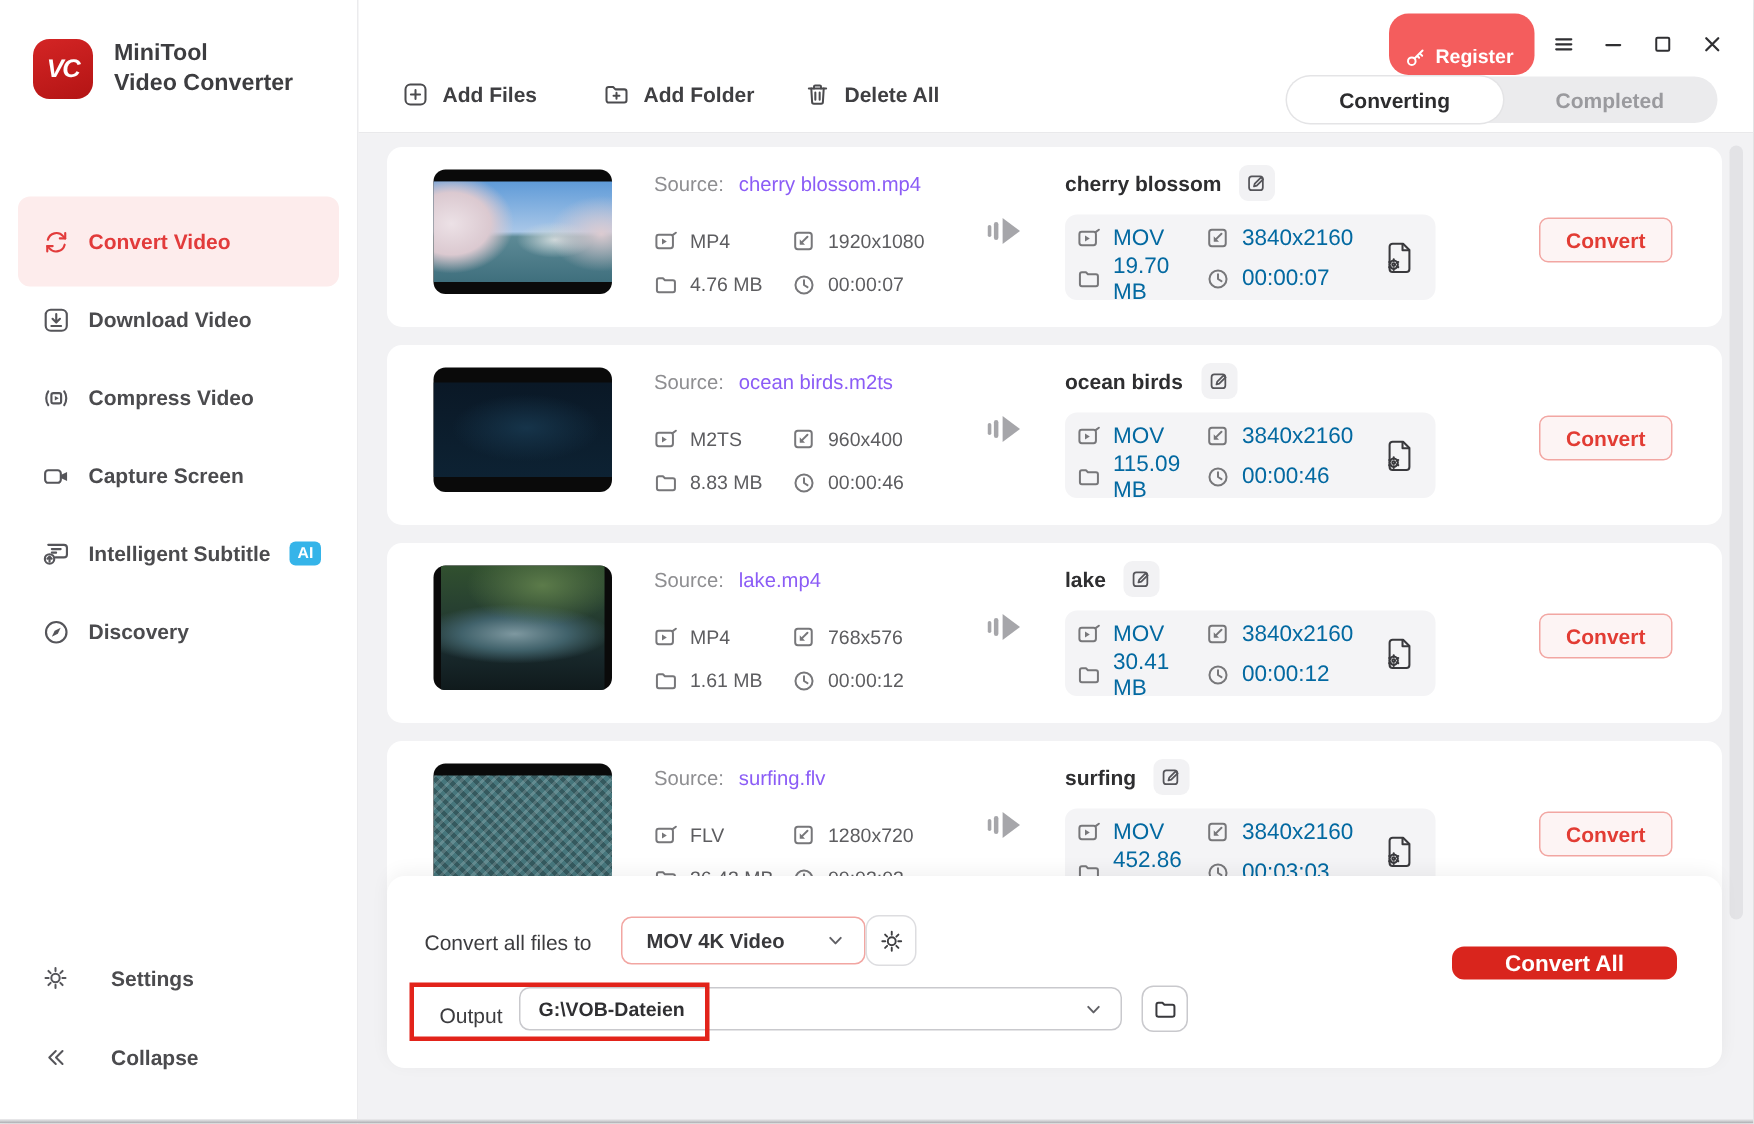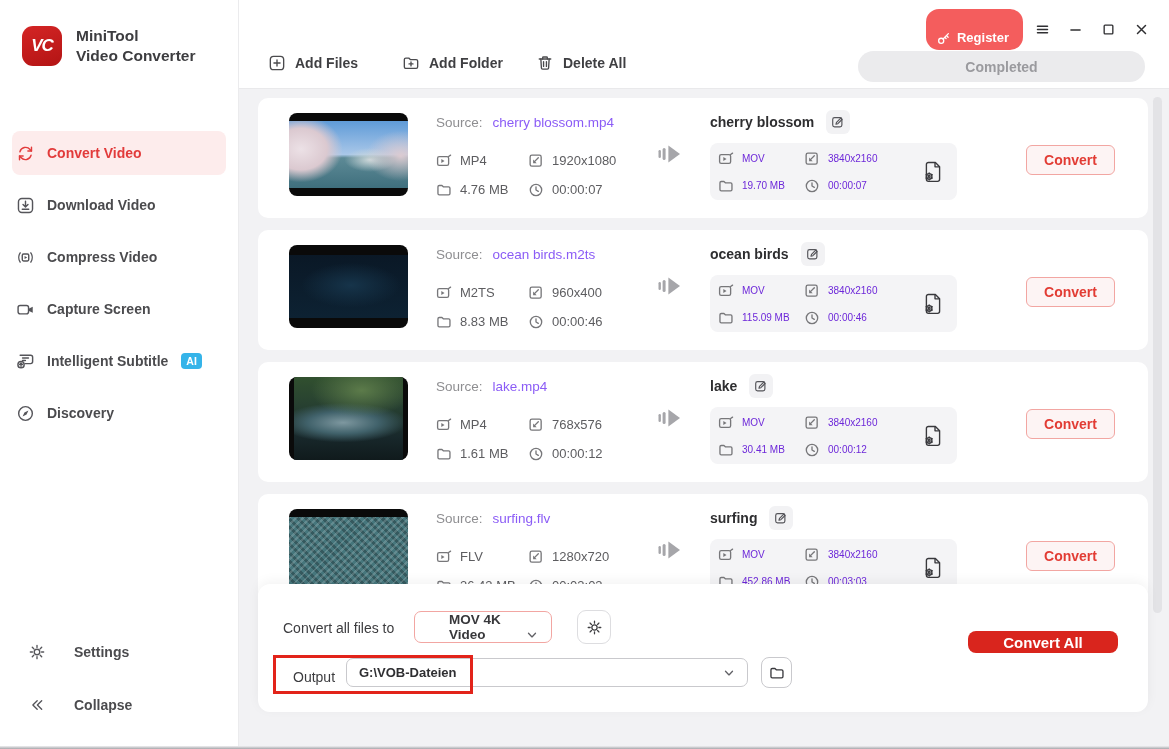--- a/index.html
+++ b/index.html
@@ -6,22 +6,22 @@
   #win{position:relative;width:1169px;height:749px;background:#fff;overflow:hidden;box-shadow:0 2px 14px rgba(0,0,0,.25);}
   svg{display:block;}
   .ic{stroke:currentColor;fill:none;stroke-width:1.5;stroke-linecap:round;stroke-linejoin:round;}
 
   
   .sidebar{position:absolute;left:0;top:0;width:238px;height:100%;background:#fff;border-right:1px solid #ebebed;z-index:12;}
   .brand{position:absolute;left:22px;top:26px;display:flex;align-items:center;gap:14px;}
   .logo{width:40px;height:40px;border-radius:11px;background:linear-gradient(160deg,var(--brand-red,#d42525),#b31414);color:#fff;
         font-weight:bold;font-style:italic;font-size:17px;letter-spacing:-1px;display:flex;align-items:center;justify-content:center;}
   .brand-name{font-size:15.5px;font-weight:bold;color:#3d3d40;line-height:1.32;}
-  .nav-item{position:absolute;left:12px;width:214px;height:44px;border-radius:8px;display:flex;align-items:center;gap:12px;
-            padding-left:4px;box-sizing:border-box;color:#4b4b4e;font-size:14px;font-weight:600;cursor:pointer;}
+  .nav-item{position:absolute;left:12px;width:214px;height:60px;border-radius:8px;display:flex;align-items:center;gap:12px;
+            padding-left:16px;box-sizing:border-box;color:#4b4b4e;font-size:14px;font-weight:600;cursor:pointer;}
   .nav-item .nic{width:19px;height:19px;flex:0 0 19px;color:#55555a;}
   .nav-item.active{background:var(--active-nav-bg,#fdecec);color:var(--active-nav-text,#e23b3b);font-weight:bold;}
   .nav-item.active .nic{color:var(--active-nav-text,#e23b3b);}
   .ai-badge{background:var(--ai-badge-bg,#35b4e9);color:#fff;font-size:10.5px;font-weight:bold;border-radius:4px;padding:2px 5px;margin-left:1px;}
   .side-foot{position:absolute;left:12px;width:214px;height:40px;display:flex;align-items:center;gap:28px;padding-left:16px;
              box-sizing:border-box;color:#4b4b4e;font-size:14px;font-weight:600;cursor:pointer;}
   .side-foot .nic{width:18px;height:18px;color:#55555a;}
 
   
   .main-header{position:absolute;left:238px;top:0;width:931px;height:89px;background:#fff;border-bottom:1px solid #e9e9eb;box-sizing:border-box;}
@@ -62,30 +62,30 @@
   .src-line .lb{color:#8e8e91;}
   .src-line .fn{color:#8b5cf6;margin-left:10px;}
   .meta{position:absolute;left:178px;top:48px;display:grid;grid-template-columns:92px auto;grid-auto-rows:29px;font-size:13px;color:#5d5d60;align-items:center;}
   .mcell{display:flex;align-items:center;gap:8px;}
   .mcell .mic{width:16px;height:16px;color:#77777a;flex:0 0 16px;}
   .fwd{position:absolute;left:400px;top:43px;color:#a6a6aa;}
   .out-name{position:absolute;left:452px;top:12px;display:flex;align-items:center;gap:12px;font-size:14px;font-weight:bold;color:#2e2e30;}
   .edit-btn{width:24px;height:24px;background:#f2f2f4;border-radius:6px;display:flex;align-items:center;justify-content:center;color:#55555a;cursor:pointer;}
   .edit-btn svg{width:14px;height:14px;}
   .out-box{position:absolute;left:452px;top:45px;width:247px;height:57px;background:#f4f4f6;border-radius:8px;}
-  .out-box .meta2{position:absolute;left:8px;top:2px;display:grid;grid-template-columns:86px auto;grid-auto-rows:27px;font-size:10px;color:#6d28d9;align-items:center;}
+  .out-box .meta2{position:absolute;left:8px;top:2px;display:grid;grid-template-columns:86px auto;grid-auto-rows:27px;font-size:15px;color:#0369a1;align-items:center;}
   .fgear{position:absolute;right:13px;top:50%;transform:translateY(-50%);color:#39393d;cursor:pointer;}
   .convert-btn{position:absolute;left:768px;top:47px;width:89px;height:30px;border:1px solid var(--convert-button-border,#f2a6a2);
                background:#fdf4f4;color:#e23c34;font-weight:bold;font-size:14px;border-radius:6px;cursor:pointer;font-family:inherit;}
 
   
   .foot-panel{position:absolute;left:258px;top:584px;width:890px;height:128px;background:#fff;border-radius:12px;z-index:6;box-shadow:0 -3px 12px rgba(0,0,0,.05);}
   .fp-label1{position:absolute;left:25px;top:36px;font-size:14px;color:#3c3c3f;}
-  .dd-format{position:absolute;left:156px;top:27px;width:138px;height:32px;border:1px solid var(--convert-button-border,#f0a49e);border-radius:7px;
-             background:#fff;box-sizing:border-box;display:flex;align-items:flex-end;cursor:pointer;padding-left:18px;}
+  .dd-format{position:absolute;left:156px;top:27px;width:163px;height:32px;border:1px solid var(--convert-button-border,#f0a49e);border-radius:7px;
+             background:#fff;box-sizing:border-box;display:flex;align-items:center;cursor:pointer;}
   .dd-format .ddv{font-size:13.5px;font-weight:bold;color:#38383b;padding-left:16px;flex:1;}
   .dd-format .chev{width:14px;height:14px;color:#606065;margin-right:12px;}
   .gear-btn{position:absolute;left:319px;top:26px;width:34px;height:34px;border:1px solid #dddde0;border-radius:9px;background:#fff;
             box-sizing:border-box;display:flex;align-items:center;justify-content:center;color:#3f3f42;cursor:pointer;}
   .gear-btn svg{width:17px;height:17px;}
   .fp-label2{position:absolute;left:35px;top:85px;font-size:14px;color:#3c3c3f;}
   .combo-out{position:absolute;left:88px;top:74px;width:402px;height:29px;border:1px solid #c9c9cd;border-radius:7px;background:#fff;
              box-sizing:border-box;display:flex;align-items:center;cursor:pointer;}
   .combo-out .cov{font-size:13px;font-weight:bold;color:#2f2f32;padding-left:12px;flex:1;}
   .combo-out .chev{width:14px;height:14px;color:#606065;margin-right:11px;}
@@ -282,20 +282,21 @@
         </svg>
       <span>Add Folder</span>
     </div>
     <div class="tb" style="left:298px">
       <svg class="ic tic">
           <use href="#i-trash"></use>
         </svg>
       <span>Delete All</span>
     </div>
     <div class="tabs">
+      <div class="tab active">Converting</div>
       <div class="tab">Completed</div>
     </div>
   </div>
 
   <div class="win-controls">
     <div class="register">
       <svg class="ic kic">
           <use href="#i-key"></use>
         </svg>
       <span>Register</span>

